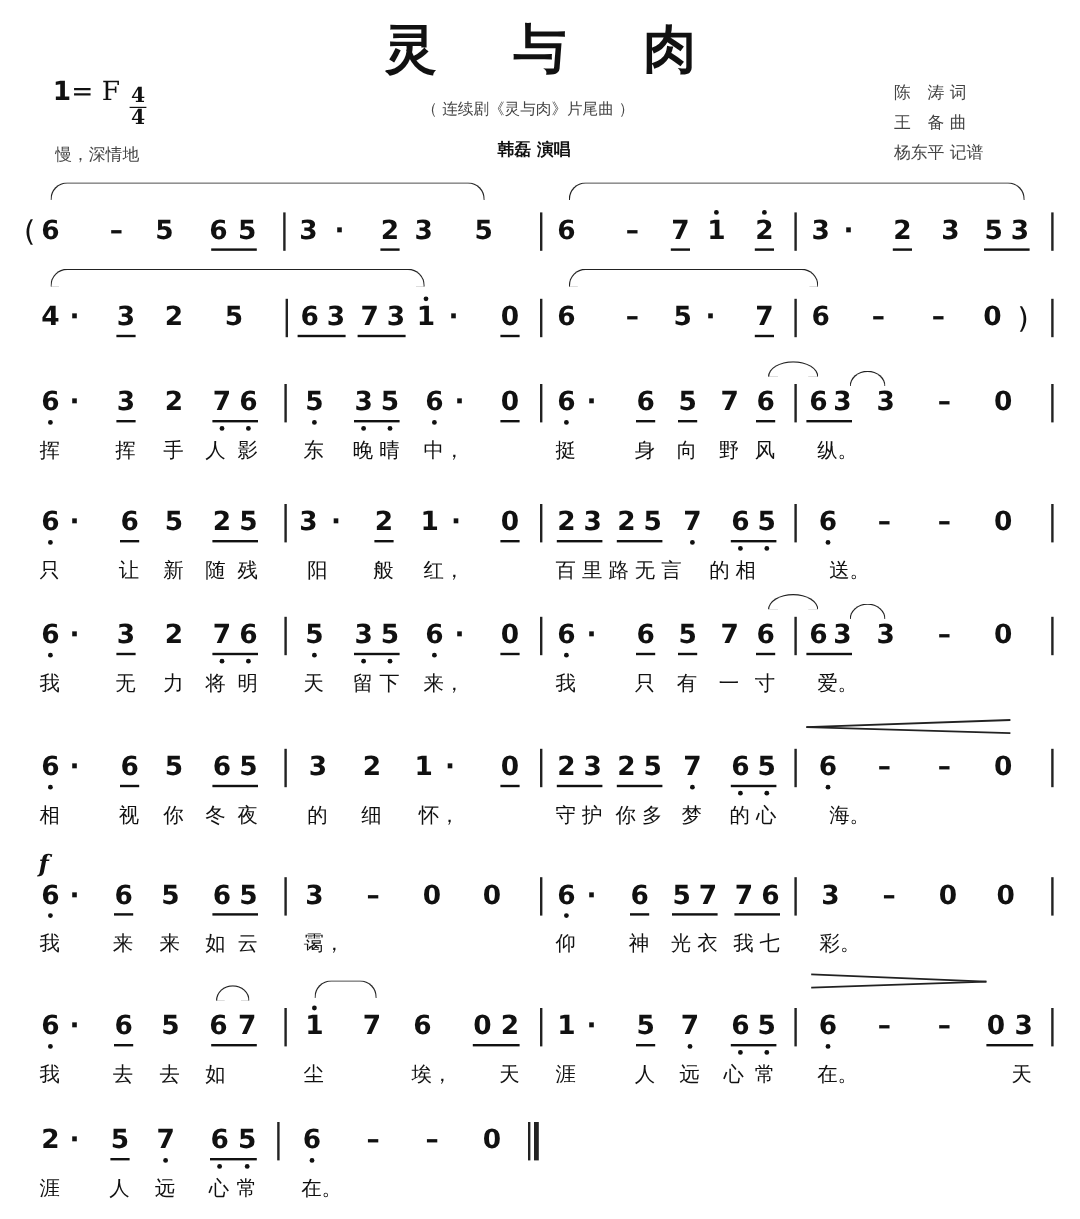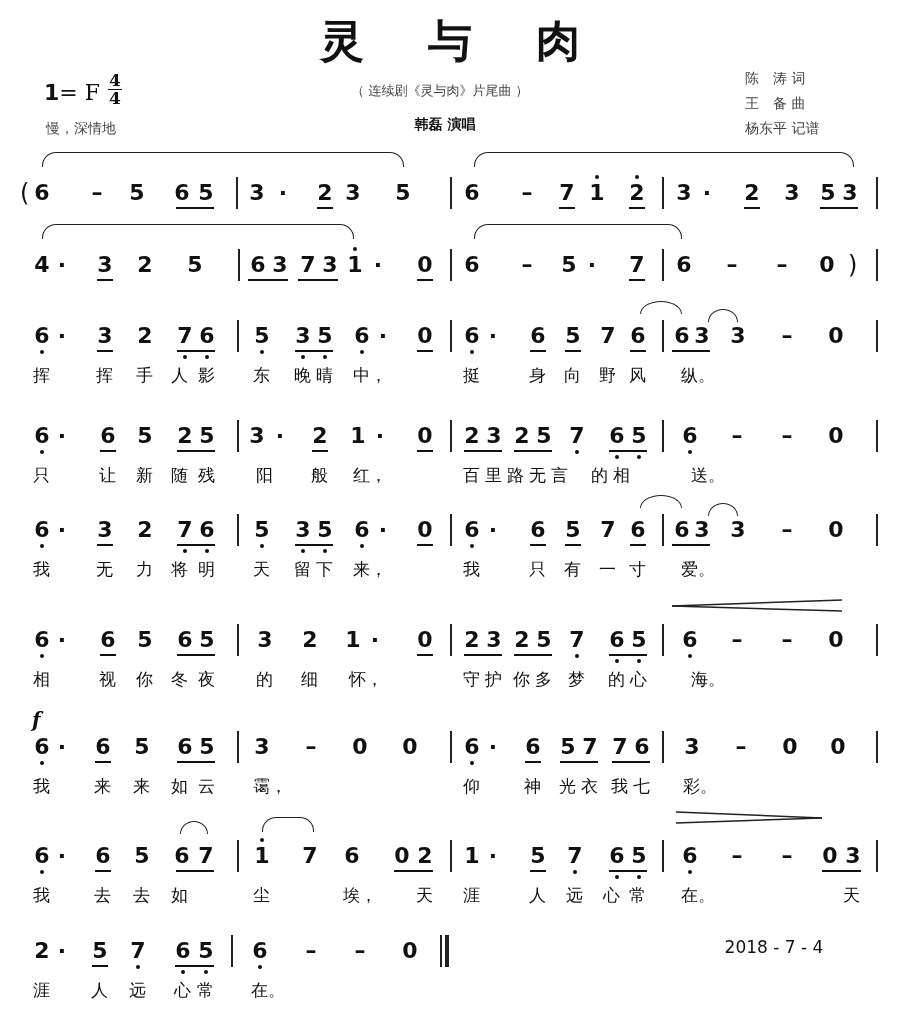--- a/index.html
+++ b/index.html
@@ -1,19 +1,19 @@
 <!DOCTYPE html>
 <html><head>
 <meta charset="utf-8">
 <style>
   html, body { margin:0; padding:0; background:#ffffff; }
   body { width:900px; height:1016px; position:relative; overflow:hidden; color:#111; font-family:"DejaVu Sans", sans-serif; }
   .abs { position:absolute; }
   .title { left:0; width:900px; top:12px; text-align:center; font-family:"DejaVu Serif", serif; font-size:44px; font-weight:bold; letter-spacing:64px; padding-left:64px; box-sizing:border-box; }
-  .key { left:44px; top:80px; font-family:"DejaVu Serif", serif; font-size:22px; }
+  .key { left:44px; top:64px; font-family:"DejaVu Serif", serif; font-size:22px; }
   .key b { font-family:"DejaVu Sans", sans-serif; font-weight:bold; }
   .ts { position:absolute; left:108px; top:72px; font-family:"DejaVu Serif", serif; font-weight:bold; font-size:17px; line-height:17px; text-align:center; width:14px; }
   .ts span { display:block; }
   .tempo { left:46px; top:120px; font-size:14px; color:#444; font-family:"DejaVu Serif", serif; }
   .subtitle { left:320px; top:82px; width:240px; text-align:center; font-size:13px; color:#444; font-family:"DejaVu Serif", serif; }
   .singer { left:380px; top:116px; width:130px; text-align:center; font-size:14px; font-weight:bold; }
   .credits { left:745px; top:66px; font-size:14px; color:#444; font-family:"DejaVu Serif", serif; line-height:25px; }
   .n { position:absolute; font-weight:bold; font-size:22px; font-family:"DejaVu Sans", sans-serif; top:0; line-height:26px; width:22px; text-align:center; }
   .u { position:absolute; height:2px; background:#111; }
   .ld { position:absolute; width:4px; height:4px; border-radius:50%; background:#111; }
@@ -476,14 +476,13 @@
 <svg class="abs" style="left:670px;top:598px;" width="180" height="16">
   <line x1="2" y1="8" x2="172" y2="2" stroke="#222" stroke-width="1.5"></line>
   <line x1="2" y1="8" x2="172" y2="13" stroke="#222" stroke-width="1.5"></line>
 </svg>
 <svg class="abs" style="left:674px;top:810px;" width="160" height="16">
   <line x1="2" y1="2" x2="148" y2="8" stroke="#222" stroke-width="1.5"></line>
   <line x1="2" y1="13" x2="148" y2="8" stroke="#222" stroke-width="1.5"></line>
 </svg>
 
 <div class="abs footer">
-  <div>2018 - 7 - 4</div>
 </div>
 
 </body></html>

